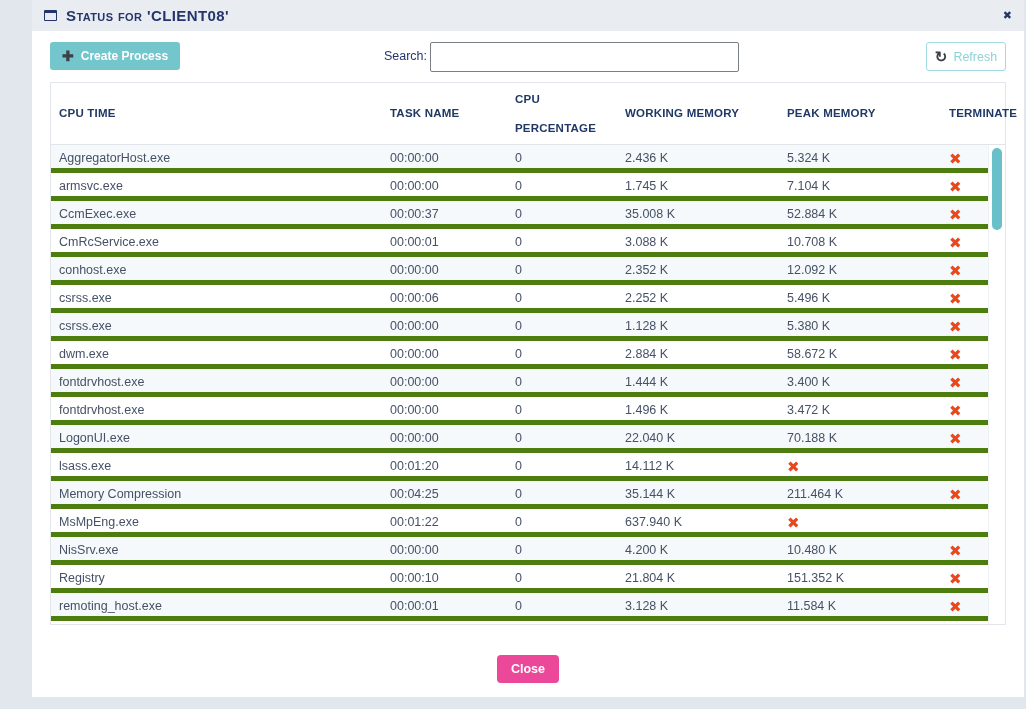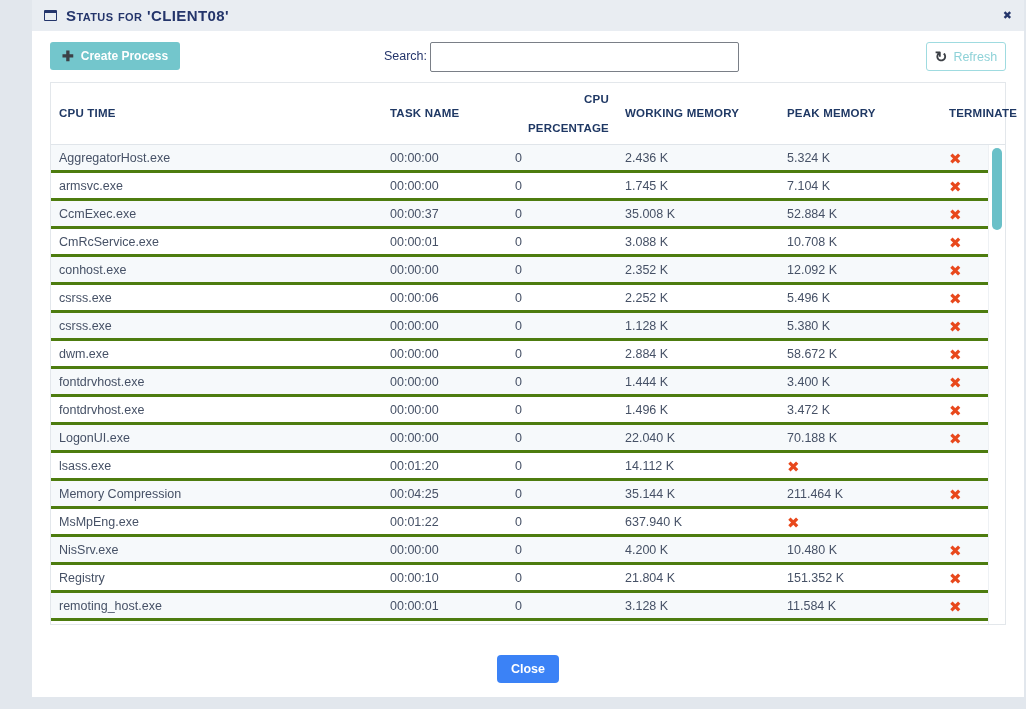--- a/index.html
+++ b/index.html
@@ -63,50 +63,50 @@
     border:1px solid #e3e7eb;
   }
   .thead {
     height:62px; display:grid;
     grid-template-columns:331px 125px 110px 162px 162px 1fr;
     padding-right:17px; border-bottom:1px solid #e0e5ea;
   }
   .th {
     display:flex; align-items:center; padding:0 8px;
     color:#1f3864; font-weight:bold; font-size:11.5px;
-    text-transform:uppercase; line-height:29px; letter-spacing:.2px;text-align:right;
+    text-transform:uppercase; line-height:29px; letter-spacing:.2px;
   }
   .tbody {
     position:absolute; left:0; right:17px; top:62px; bottom:0; overflow:hidden;
   }
   .row {
     height:28px; display:grid;
     grid-template-columns:331px 125px 110px 162px 162px 1fr;
-    border-bottom:3px solid #4d7c0f;
+    border-bottom:5px solid #4d7c0f;
   }
   .row:nth-child(odd) { background:#f6f9fb; }
   .cell {
     padding:0 8px; font-size:12.5px; color:#465166; line-height:27px;
     white-space:nowrap; overflow:hidden;
   }
   .xicon {
     color:#e8481c; font-size:15px; line-height:27px; cursor:pointer; font-weight:bold;
   }
   .vscroll {
     position:absolute; right:0; top:62px; bottom:0; width:17px;
     border-left:1px solid #eef1f4; background:#ffffff;
   }
   .vthumb {
     position:absolute; left:3px; top:3px; width:10px; height:82px;
     background:#6ac0c8; border-radius:5px; cursor:pointer;
   }
   
   .footer { text-align:center; padding-top:30px; }
   .btn-close {
-    background:#3b82f6; border:none; border-radius:4px;
+    background:#ec4899; border:none; border-radius:4px;
     color:#ffffff; font-weight:bold; font-size:12.5px;
     padding:7px 14px; cursor:pointer;
   }
 </style>
 </head>
 <body>
 
 <div class="modal">
 
   <div class="titlebar">

